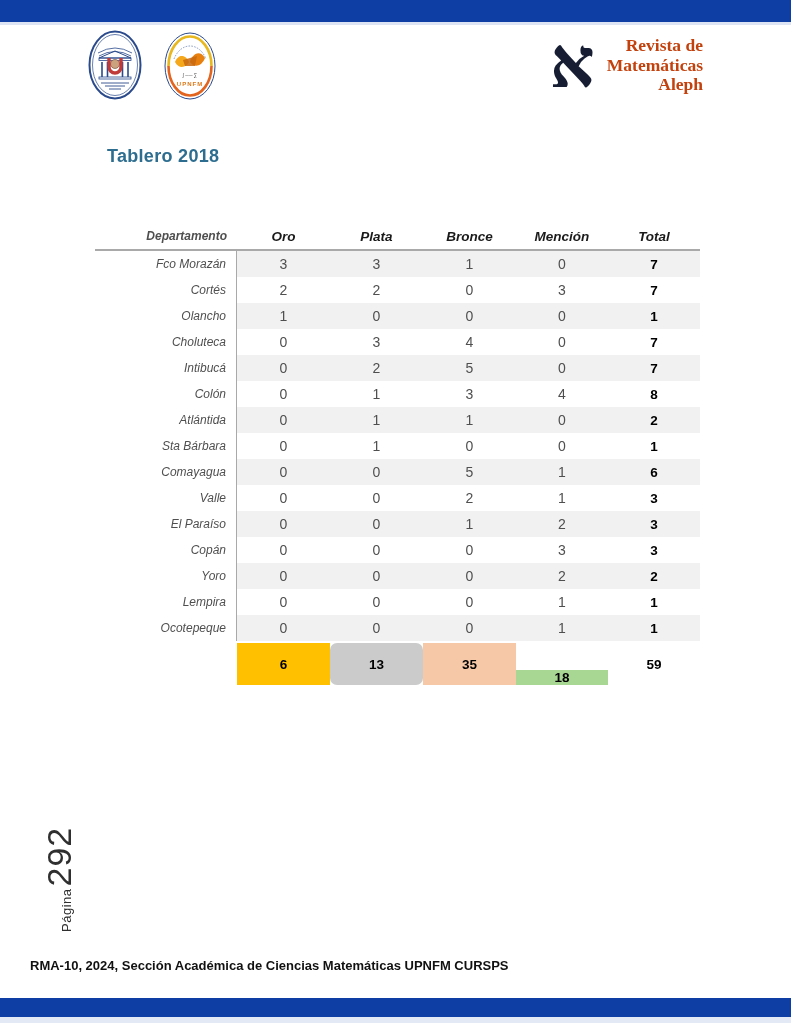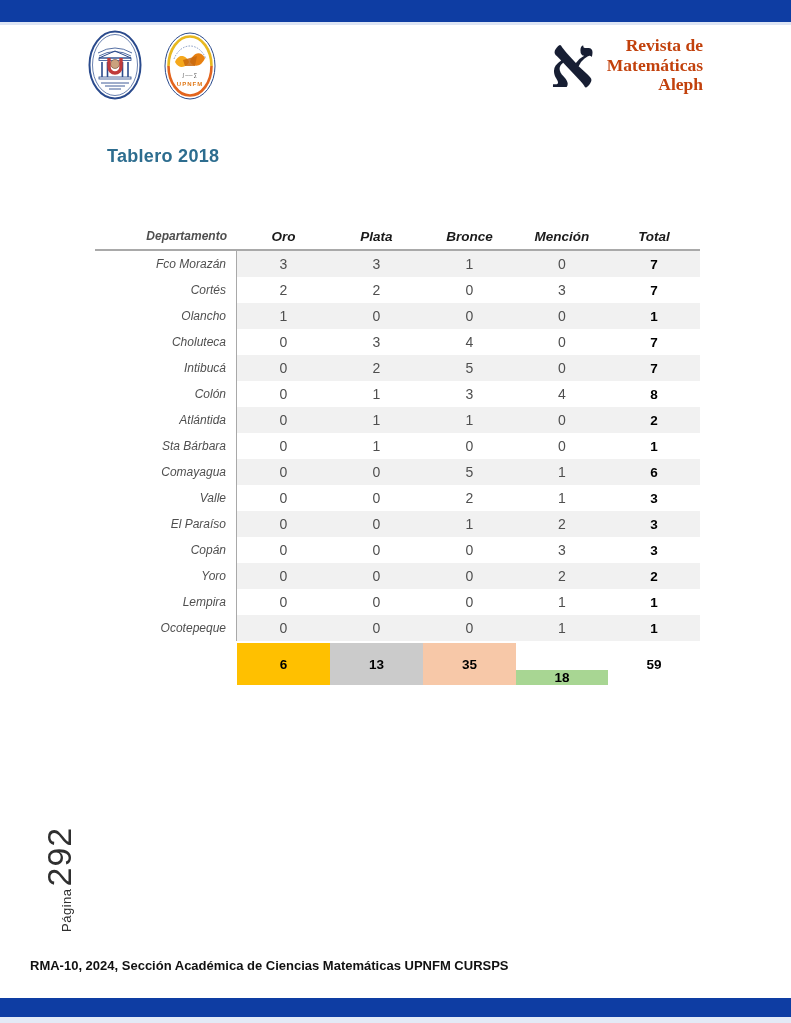--- a/index.html
+++ b/index.html
@@ -44,21 +44,21 @@
   .trow .cell.dep{border-right:1.5px solid #a9a9a9;}
   .thead .cell.dep{border-right:none;}
   .cell.dep{font-style:italic;color:#4f4f4f;font-size:12px;}
   .cell.num{color:#4f4f4f;font-size:14px;}
   .cell.tot{color:#000;font-size:13.5px;font-weight:700;}
   .trow.stripe .cell.num,.trow.stripe .cell.tot{background:#f1f1f1;}
   .totals{margin-top:2px;height:26px;}
   .totals .cell{font-weight:700;color:#000;font-size:13.5px;}
   .totals .cell.dep{border-right:none;}
   .totals .c-gold{background:#ffc000;}
-  .totals .c-silver{background:#cbcbcb;}
+  .totals .c-silver{background:#cbcbcb;border-radius:7px;}
   .totals .c-bronze{background:#f7c8a8;}
   .totals .c-green{background:#a8d693;margin-top:27px;}
 
   
   .footer-text{
     position:absolute;left:30px;top:958px;width:660px;text-align:left;
     font-size:13px;font-weight:700;color:#111;
   }
 
   

